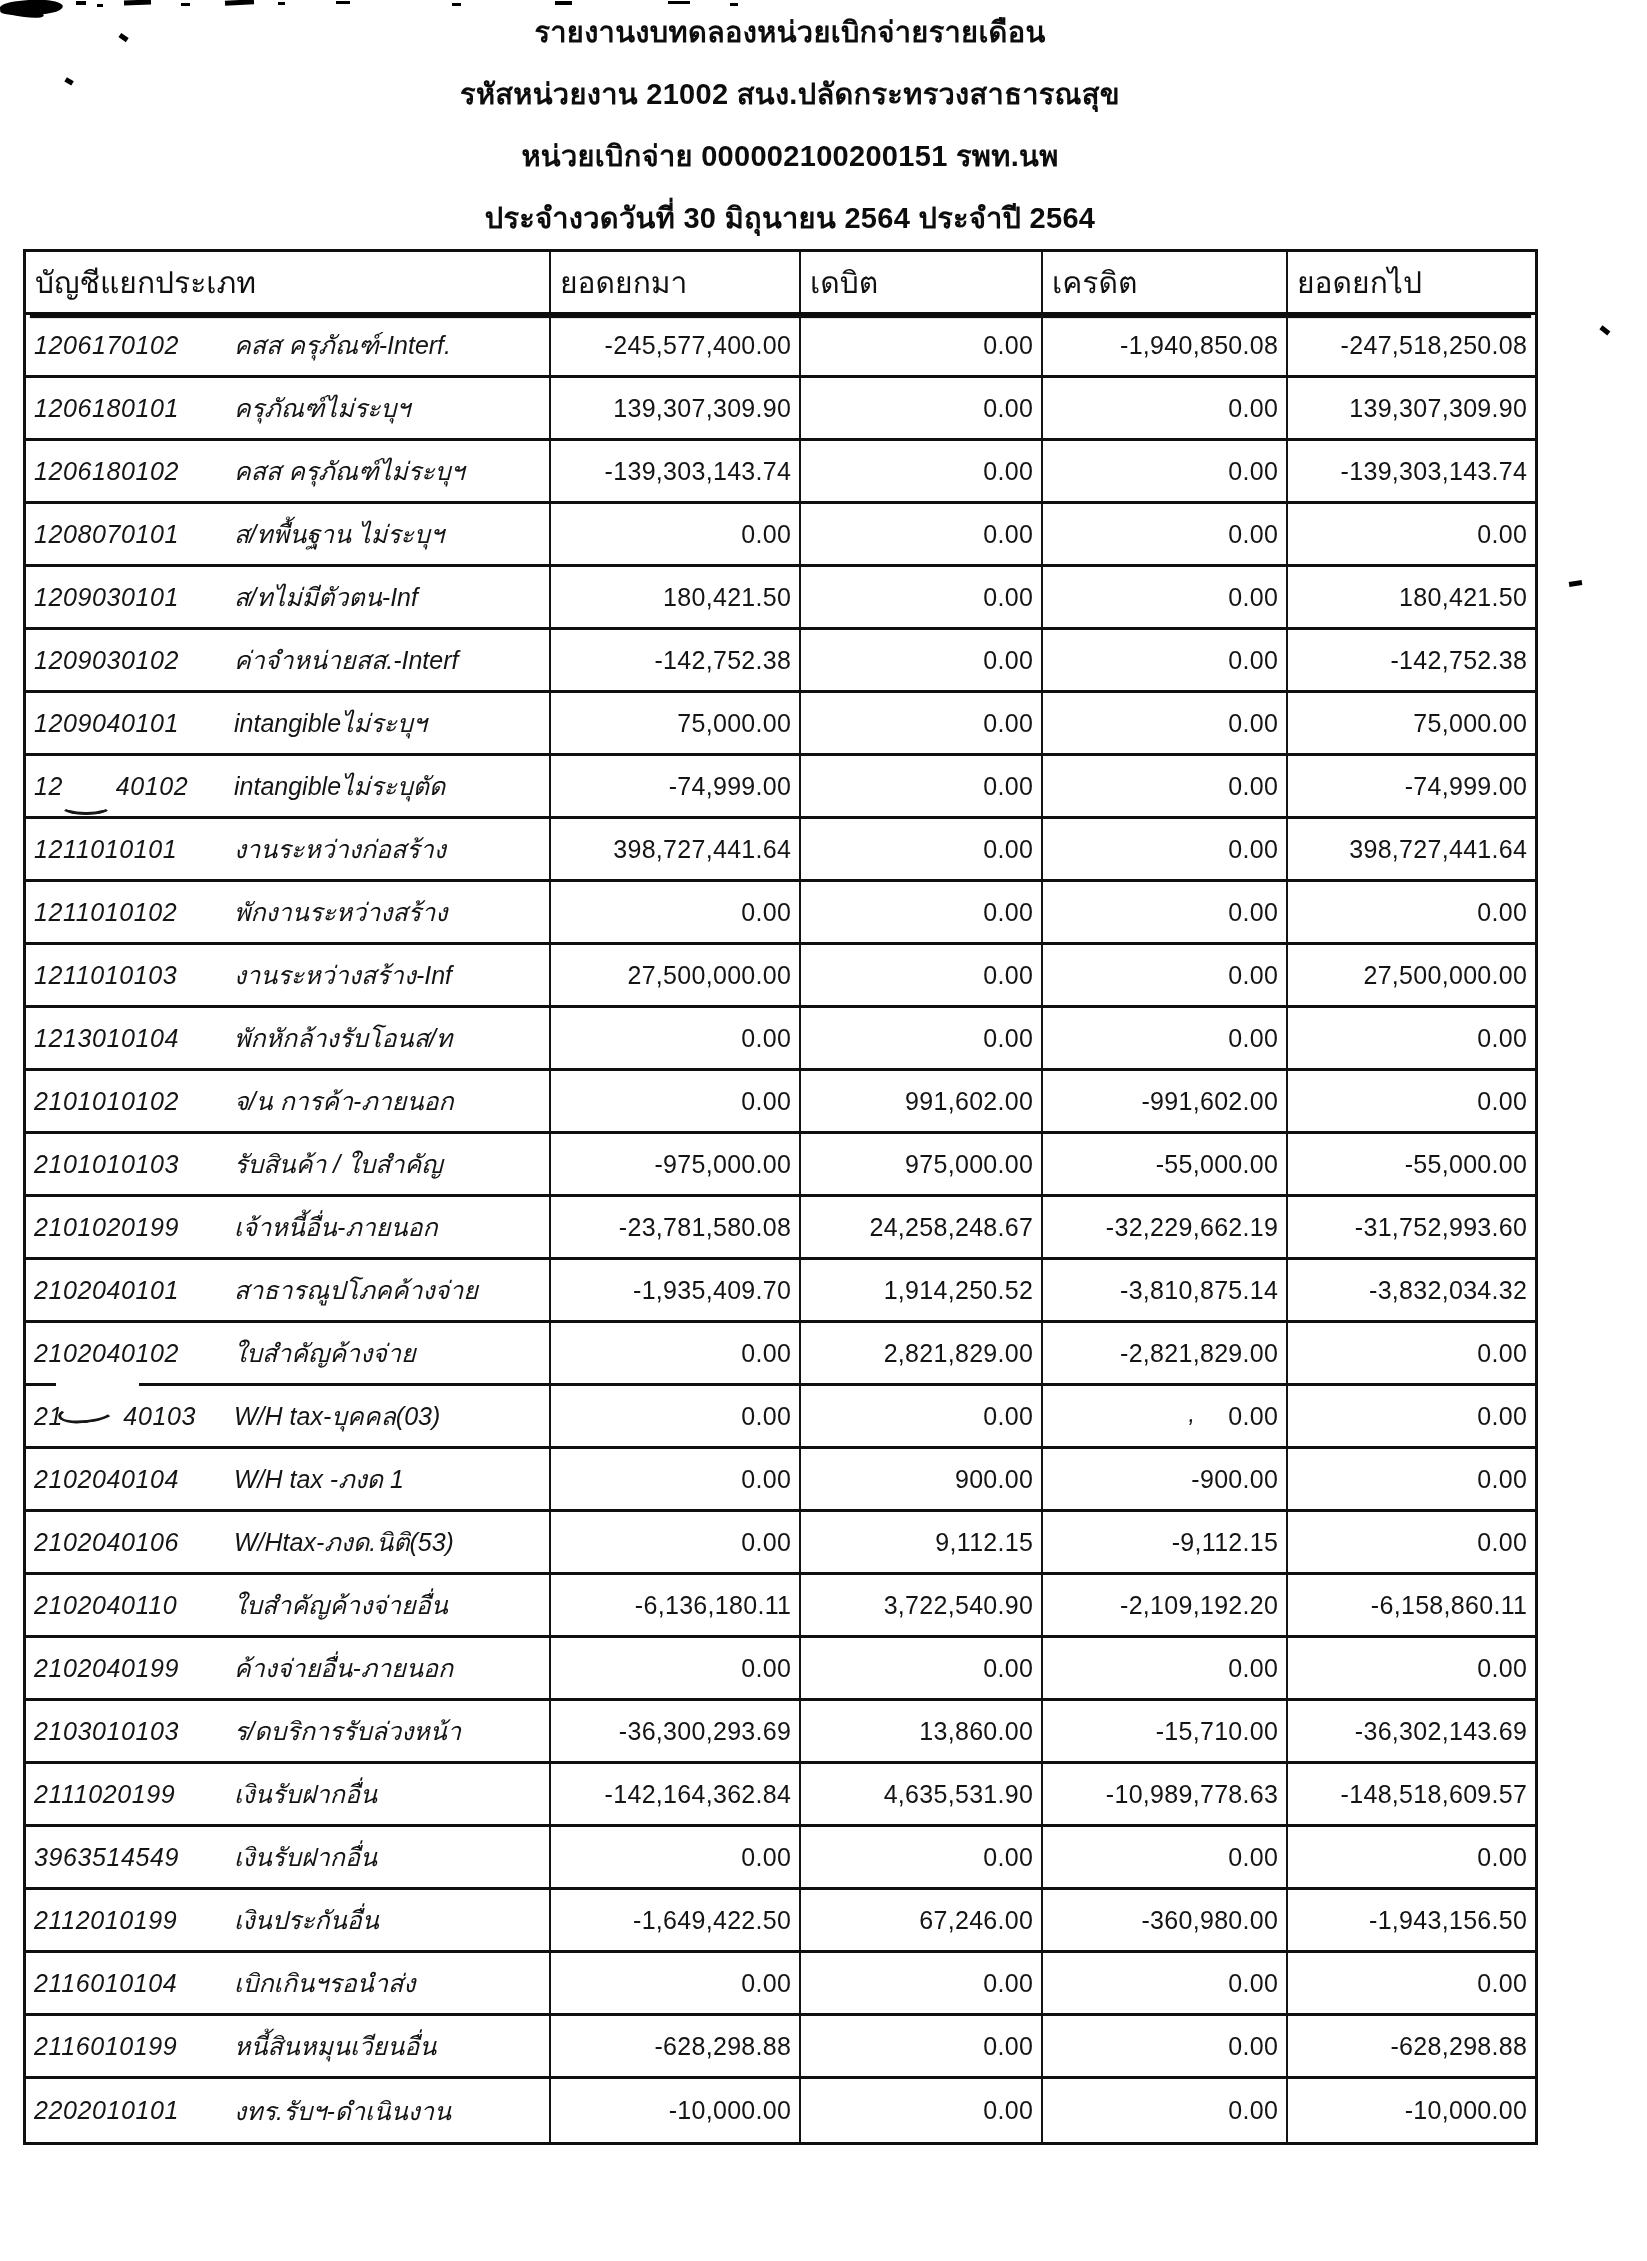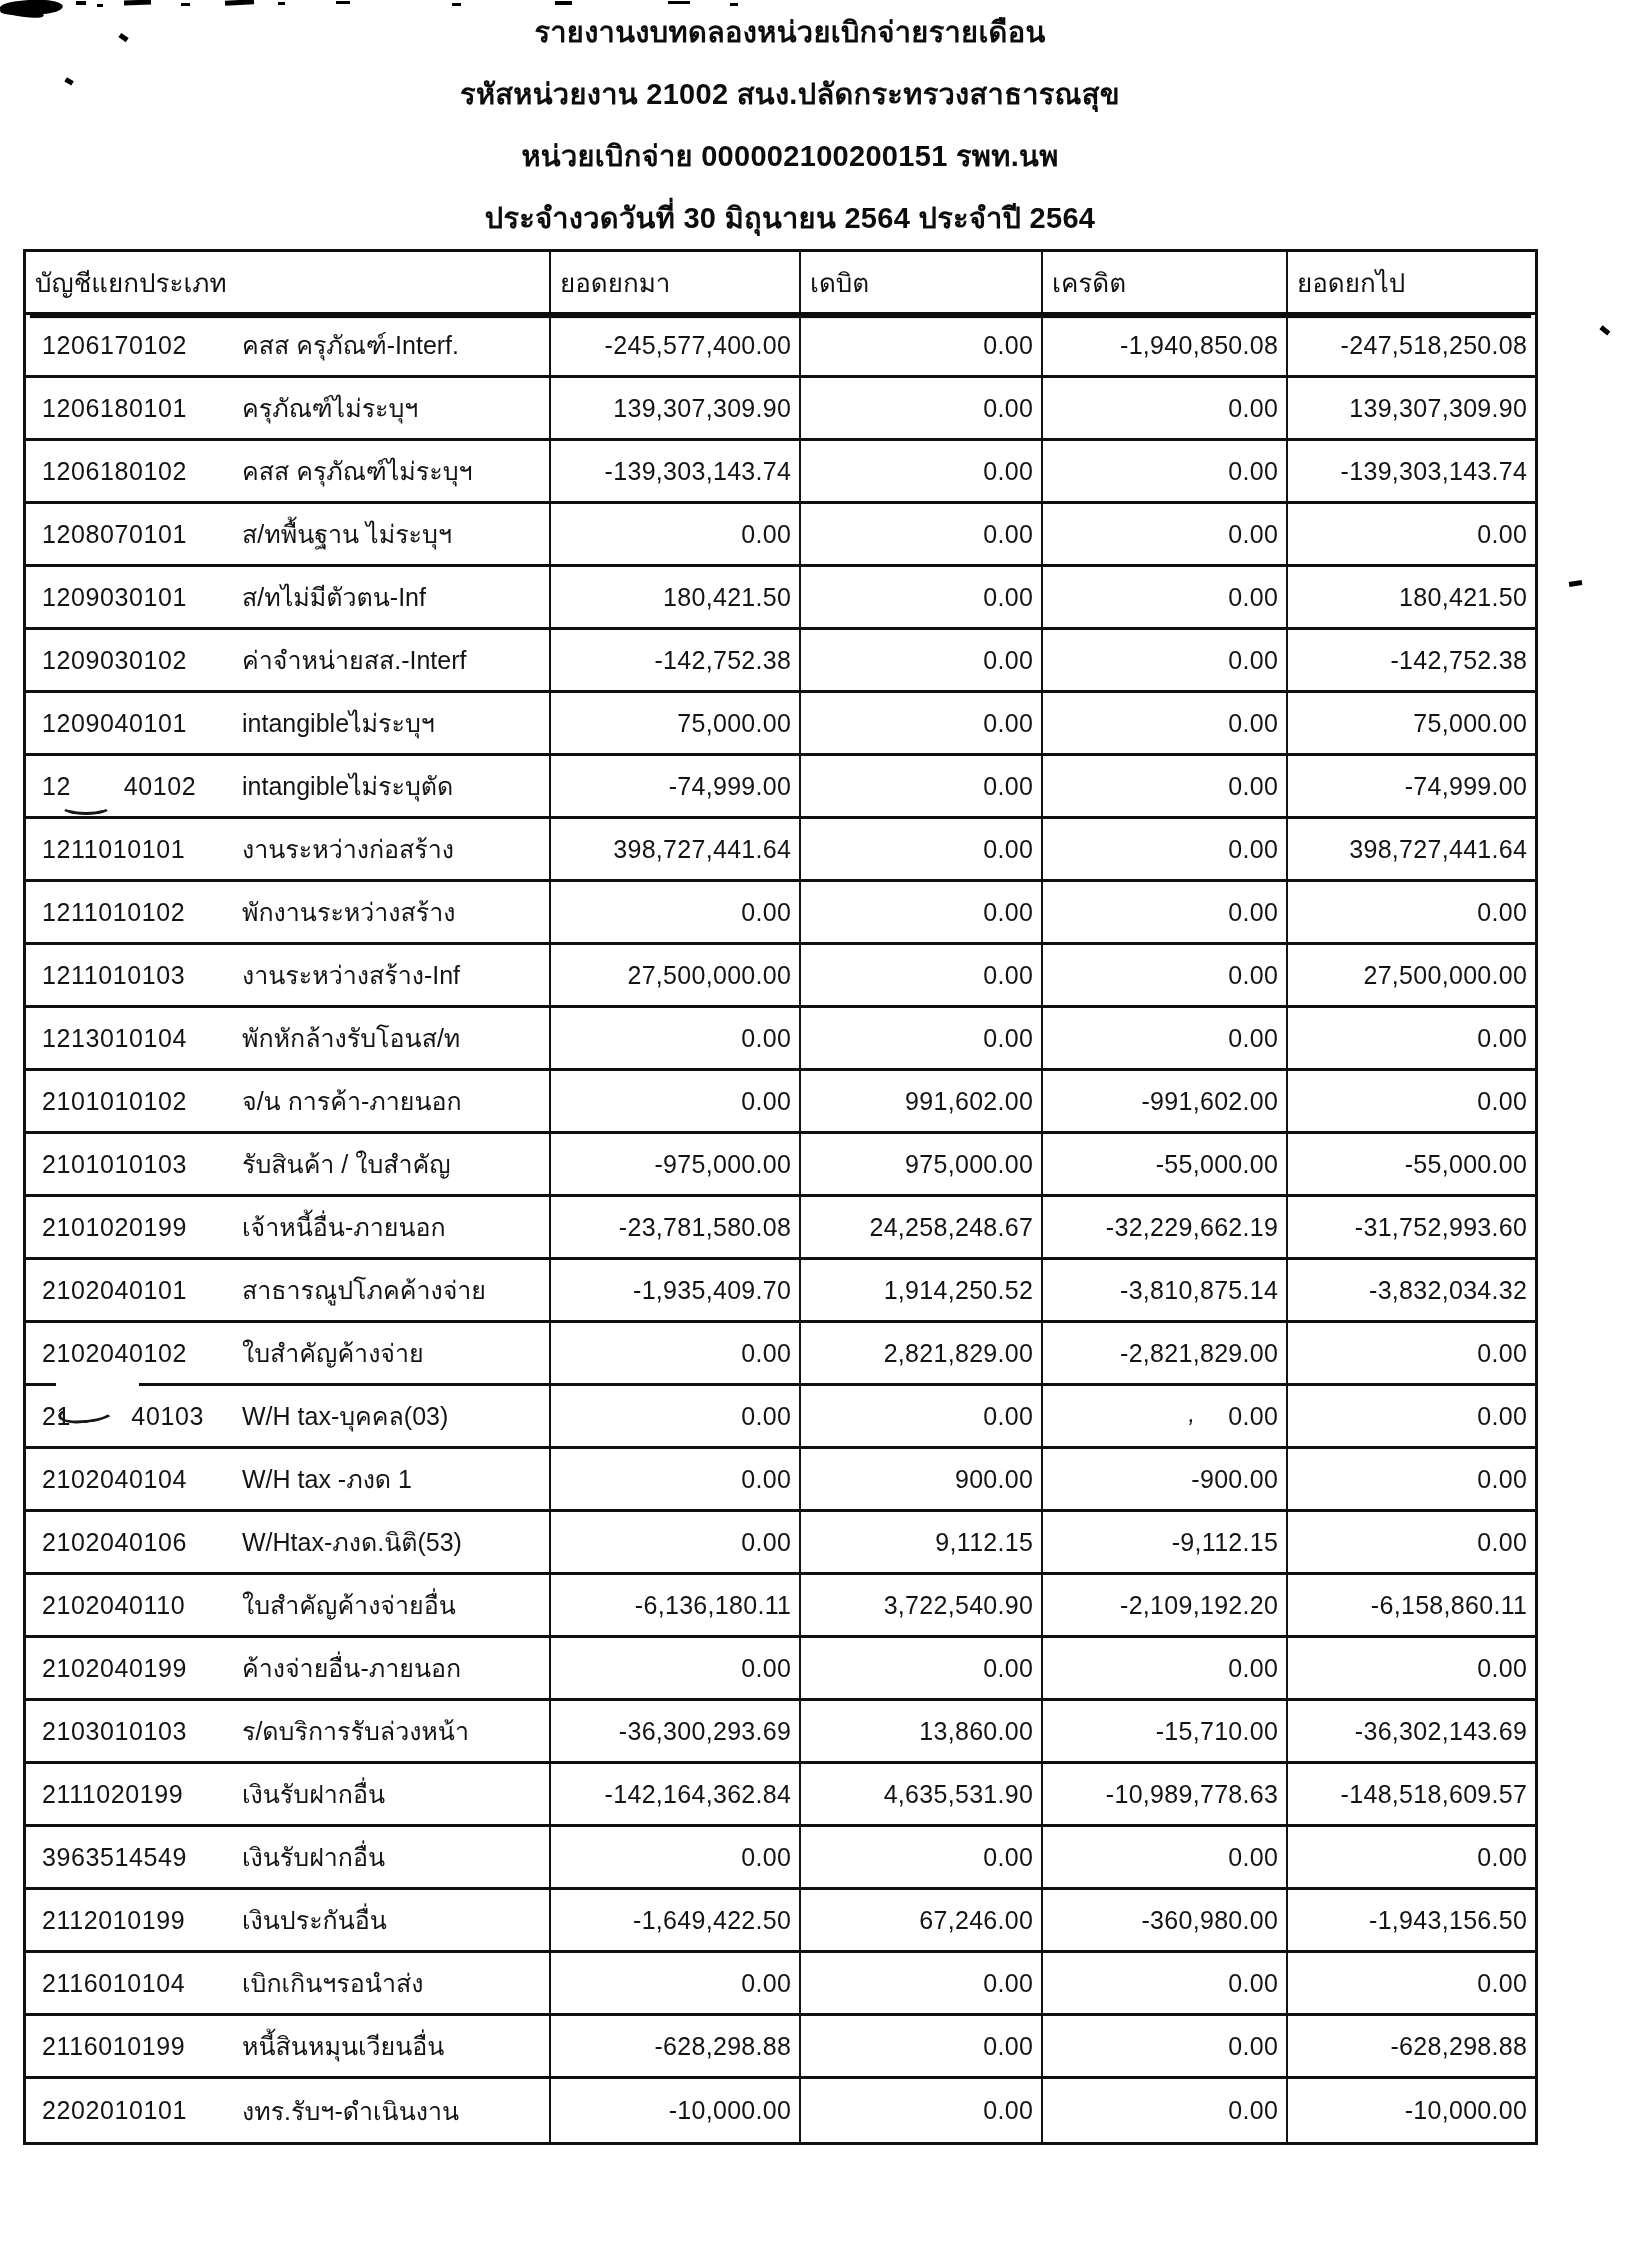--- a/index.html
+++ b/index.html
@@ -56,24 +56,24 @@
     border-right: 2.6px solid #141414;
     display: flex;
     align-items: center;
     font-size: 25px;
     color: #141414;
     overflow: visible;
   }
   .cell:last-child { border-right: none; }
   .cell.head {
     padding-left: 9px;
-    font-size: 26px;
+    font-size: 30px;
     color: #101010;
   }
-  .cell.acct { padding-left: 16px; }
+  .cell.acct { padding-left: 8px; font-style: italic; }
   .cell.num {
     justify-content: flex-end;
     padding-right: 7.8px;
     letter-spacing: 0.3px;
   }
   .code {
     flex: none;
     width: 200px;
     white-space: pre;
     letter-spacing: 0.6px;

